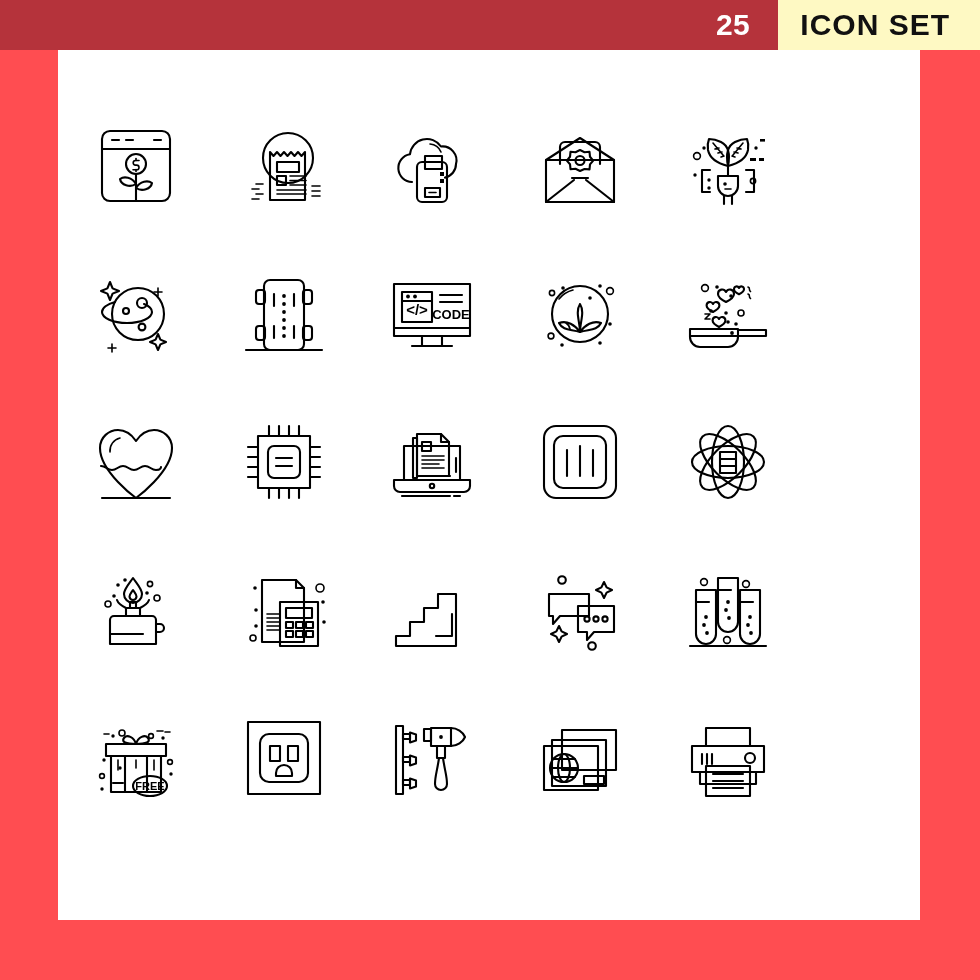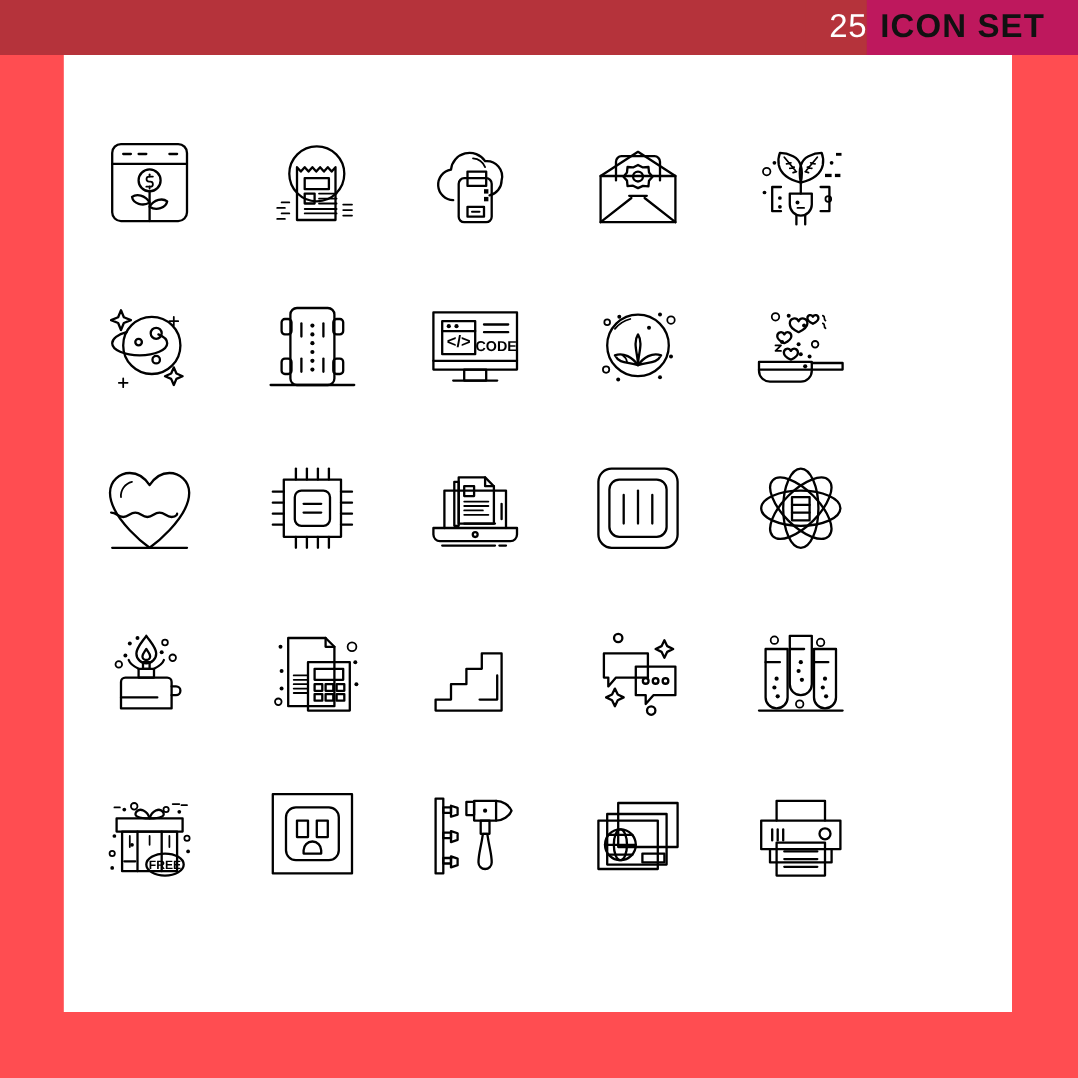--- a/index.html
+++ b/index.html
@@ -13,31 +13,31 @@
   
   .header {
     position: absolute; top: 0; left: 0;
     width: 980px; height: 50px;
     display: flex; justify-content: flex-end; align-items: stretch;
     background: #B5333B;
   }
   .header-badge {
     background: #B5333B;
     color: #ffffff;
-    font-size: 30px; font-weight: normal;
+    font-size: 30px; font-weight: bold;
     display: flex; align-items: center; justify-content: center;
-    padding: 0 0 0 22px;
+    padding: 0 28px 0 22px;
     letter-spacing: 0.5px;
   }
   .header-title {
-    background: #be185d;
+    background: #fef9c3;
     color: #111111;
     font-size: 30px; font-weight: bold;
     display: flex; align-items: center; justify-content: center;
-    padding: 0 30px 0 12px;
+    padding: 0 30px 0 22px;
     letter-spacing: 1px;
   }
 
   
   .card {
     position: absolute;
     left: 58px; top: 50px;
     width: 862px; height: 870px;
     background: #ffffff;
   }

